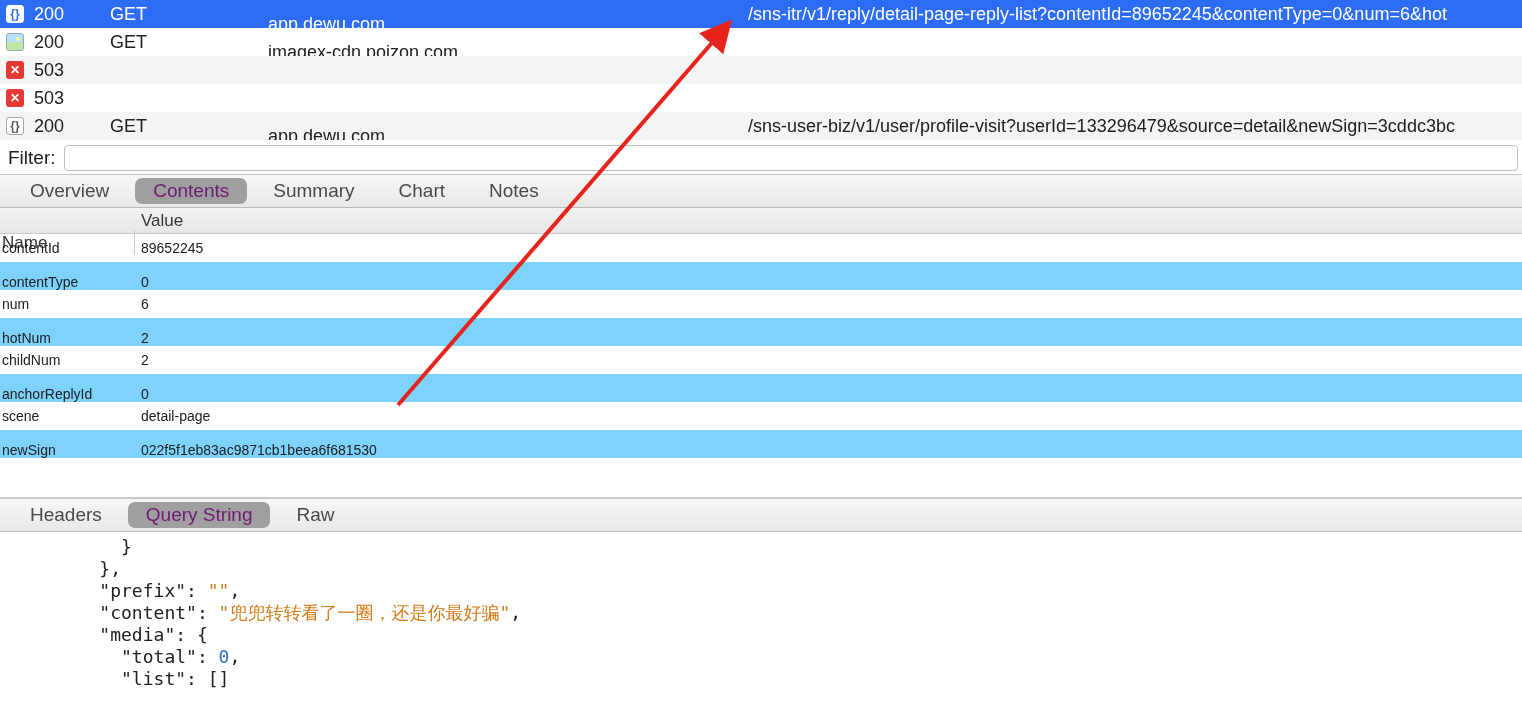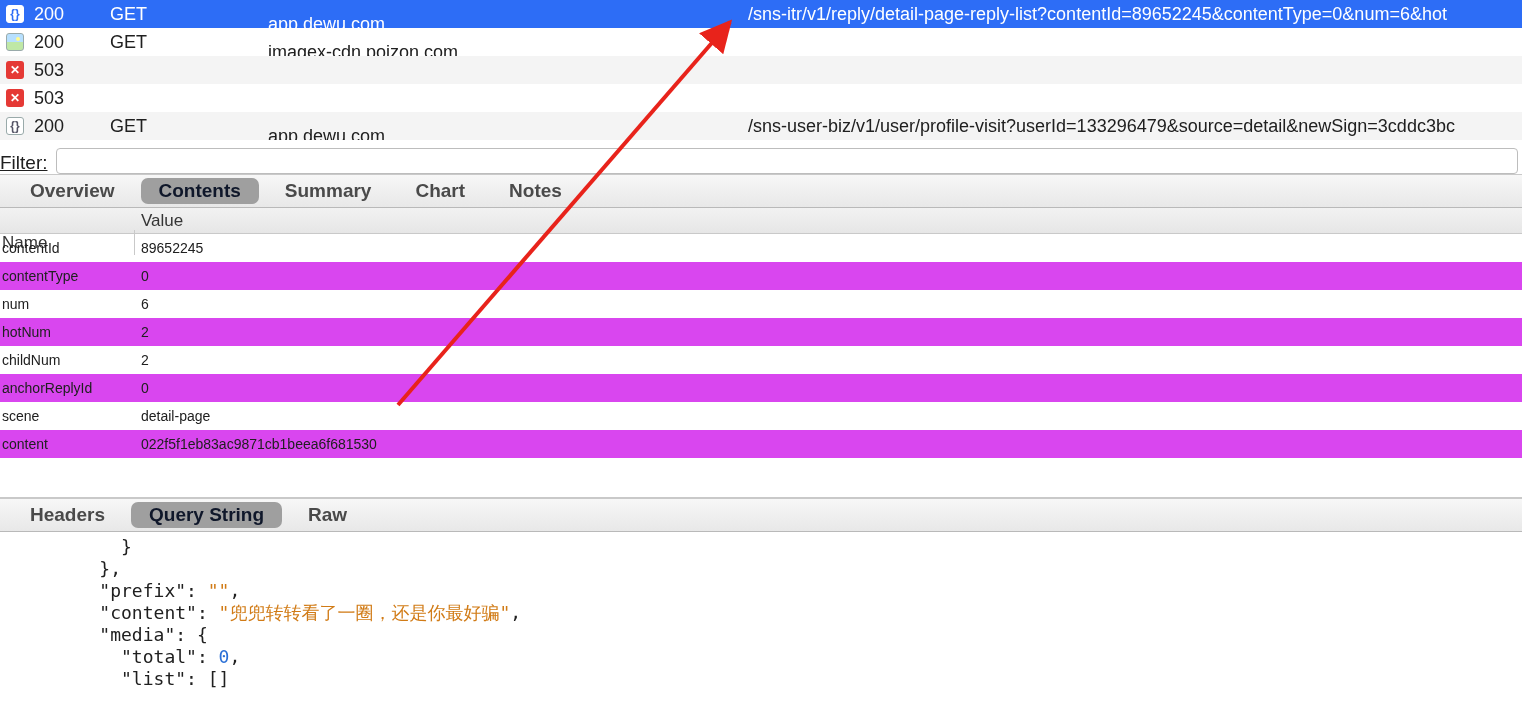--- a/index.html
+++ b/index.html
@@ -33,56 +33,56 @@
   .col-path { flex: 1; overflow: hidden; text-overflow: clip; }
 
   .ficon { width:18px; height:18px; border-radius:3px; display:flex; align-items:center; justify-content:center; font-size:12px; font-weight:bold; }
   .ficon-json { border:1px solid #9aa; background:#fff; color:#556; }
   .ficon-json-sel { border:1px solid #fff; background:#fff; color:#2d6df6; }
   .ficon-img { background:linear-gradient(#b7e0ff 50%, #bfe8a6 50%); border:1px solid #9aa; border-radius:3px; position:relative; }
   .ficon-img::after { content:""; position:absolute; top:3px; right:3px; width:4px; height:4px; border-radius:50%; background:#fffb90; }
   .ficon-err { background:#e53935; color:#fff; }
 
   
-  .filter-bar { display:flex; align-items:flex-end; height:34px; padding: 2px 4px 0 0; font-size:19px;text-decoration:underline; }
+  .filter-bar { display:flex; align-items:center; height:34px; padding: 2px 4px 0 8px; font-size:19px; }
   .filter-label { padding-right:8px; }
   .filter-input { flex:1; height:26px; border:1px solid #bdbdbd; border-radius:4px; font-size:16px; padding:0 6px; }
 
   
   .tabbar {
     height: 34px;
     background: linear-gradient(#f7f7f7, #e8e8e8);
     border-top: 1px solid #c9c9c9;
     border-bottom: 1px solid #b9b9b9;
-    display:flex; align-items:center;font-weight:bold;
+    display:flex; align-items:center;
   }
   .pill {
     height: 26px; line-height: 26px;
     padding: 0 18px;
     margin: 0 4px;
     font-size: 19px;
     color: #4a4a4a;
     border-radius: 7px;
     cursor: pointer;
   }
   .pill.first { margin-left: 12px; }
-  .pill.active { background: #9f9f9f; color: #0f172a; }
+  .pill.active { background: #9f9f9f; color: #701a75; }
 
   
   .kv-header {
     height: 26px;
     background: linear-gradient(#f2f2f2, #e6e6e6);
     border-bottom: 1px solid #c9c9c9;
     display:flex; align-items:center; font-size:17px; color:#353535;
   }
   .kv-col-name { width: 135px; padding-left: 2px; }
   .kv-col-name-h { width: 135px; padding-left: 2px; border-right:1px solid #c9c9c9; height:100%; display:flex; align-items:center;margin-top:44px; }
   .kv-col-val { flex:1; padding-left: 6px; }
   .kv-row { height: 28px; display:flex; align-items:center; font-size:14px; }
-  .kv-row.alt { background:#d946ef; }
+  .kv-row.alt { background:#7dd3fc;align-items:flex-end; }
   .kv-blank { height: 40px; background:#fff; border-bottom:1px solid #c9c9c9; }
 
   
   .json-body {
     padding: 4px 0 0 56px;
     font-family: Menlo, Consolas, monospace;
     font-size: 18px;
     line-height: 22px;
     white-space: pre;
     color:#202020;
@@ -187,21 +187,21 @@
       </div>
     <div class="kv-row alt">
         <div class="kv-col-name">anchorReplyId</div>
         <div class="kv-col-val">0</div>
       </div>
     <div class="kv-row">
         <div class="kv-col-name">scene</div>
         <div class="kv-col-val">detail-page</div>
       </div>
     <div class="kv-row alt">
-        <div class="kv-col-name">content</div>
+        <div class="kv-col-name">newSign</div>
         <div class="kv-col-val">022f5f1eb83ac9871cb1beea6f681530</div>
       </div>
   </div>
   <div class="kv-blank"></div>
 
   <div class="tabbar">
     <div class="pill first">Headers</div>
     <div class="pill active">Query String</div>
     <div class="pill">Raw</div>
   </div>

